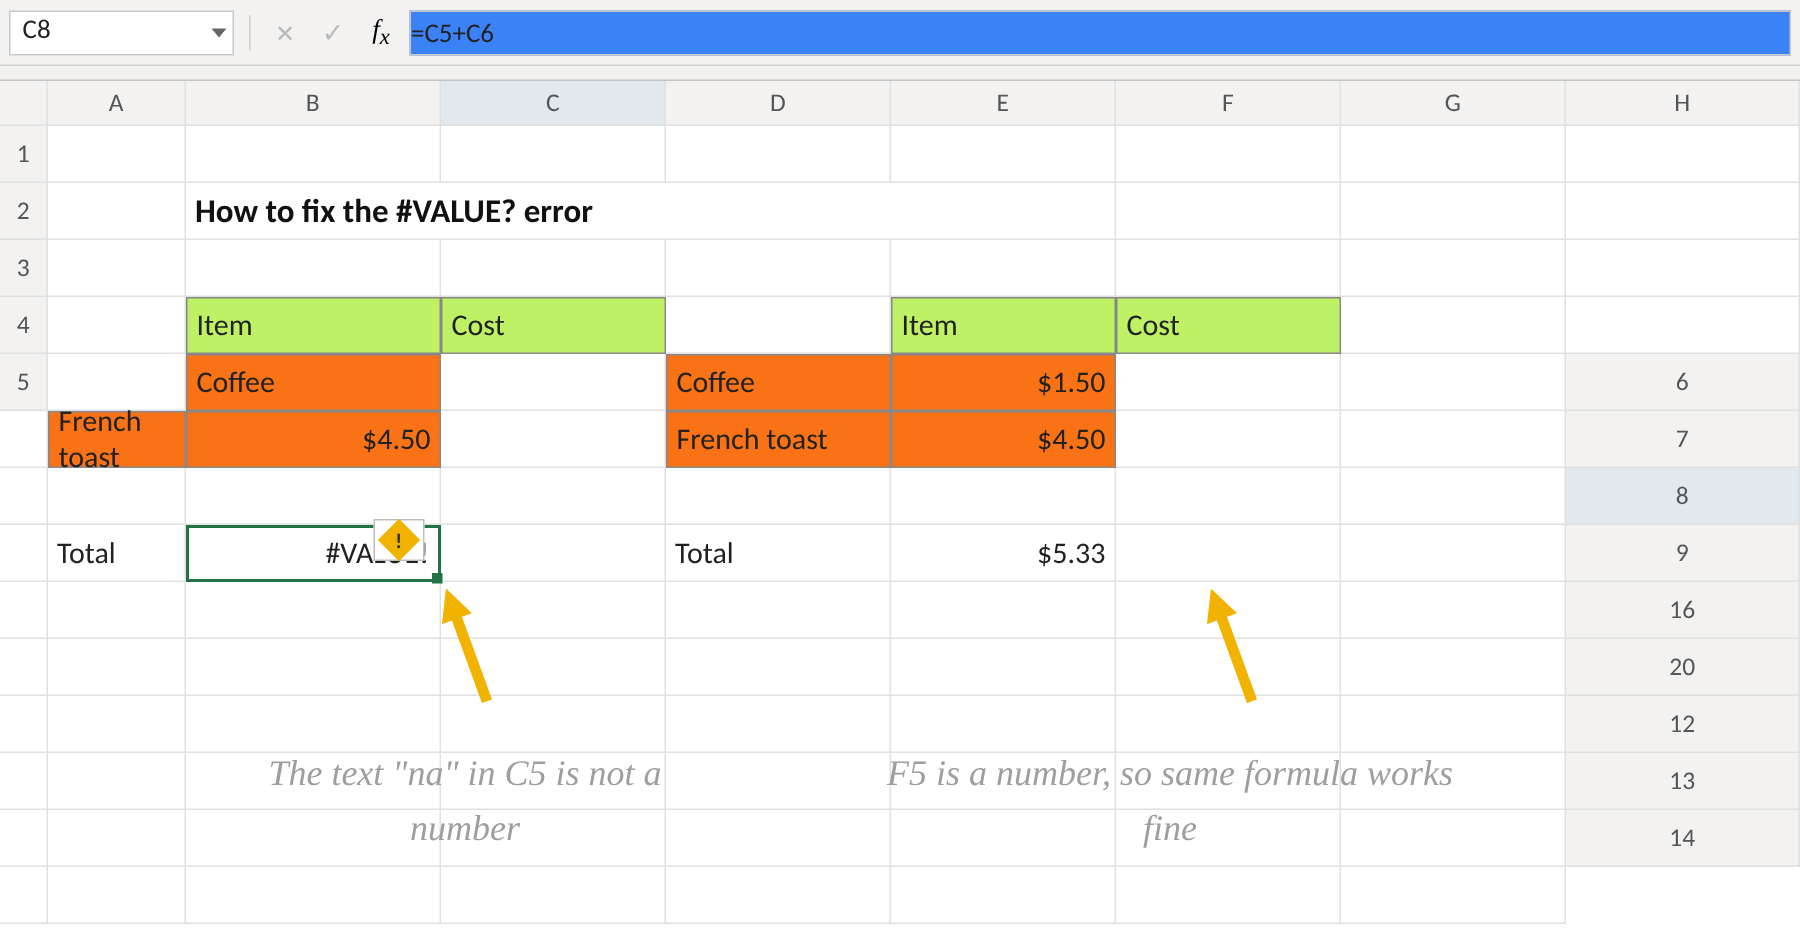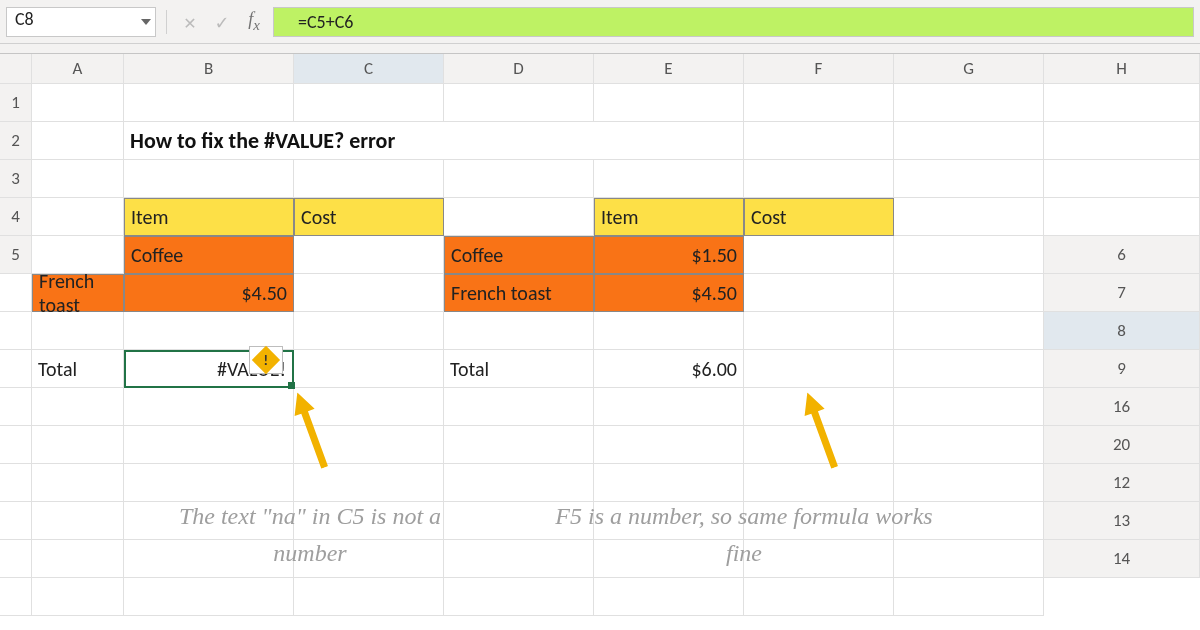--- a/index.html
+++ b/index.html
@@ -41,29 +41,29 @@
     width: 0; height: 0; border-left: 5px solid transparent; border-right: 5px solid transparent;
     border-top: 6px solid #666;
   }
   .btnsmall {
     width: 26px; height: 26px; display:flex;align-items:center;justify-content:center;
     color:#888;
   }
   .sep { width:1px; height:24px; background:#d0d0d0; margin:0 4px;}
   .cancel-ico::before { content:"✕"; color:#bbb; font-size:16px;}
   .accept-ico::before { content:"✓"; color:#bbb; font-size:18px;}
-  .fx-ico { font-style:italic; font-family:"Times New Roman",serif; font-size:18px; color:#737373;}
+  .fx-ico { font-style:italic; font-family:"Times New Roman",serif; font-size:18px; color:#000000;}
   .formula-input {
     flex:1;
-    background:#bef264;
+    background:#3b82f6;
     border:1px solid #c8c8c8;
     height:30px;
     display:flex;
     align-items:center;
-    padding:0 24px;
+    padding:0 0;
     font-size:18px;
   }
 
   
   .hdivider { height:10px; background:#f3f2f1; border-bottom:1px solid #c5c5c5;}
 
   
   .grid {
     position:absolute;
     top:54px; left:0; right:0; bottom:0;
@@ -83,21 +83,21 @@
     color:#555;
     font-size:17px;
     justify-content:center;
     border-right:1px solid #c5c5c5;
     border-bottom:1px solid #c5c5c5;
   }
   .rowhdr.sel, .colhdr.sel { background:#e1e8ee; }
   .rowhdr { justify-content:center; }
 
   .tablehdr {
-    background:#fde047;
+    background:#bef264;
     border:1px solid #888 !important;
     font-size:20px;
     padding-left:8px;
   }
   .tablecell {
     border:1px solid #888 !important;
     font-size:20px;
     padding-left:8px;
     background:#f97316;
   }
@@ -263,21 +263,21 @@
     <div></div>
     <div></div>
     <div></div>
 
   <div class="rowhdr sel">8</div>
   <div></div>
   <div style="font-size:20px;">Total</div>
   <div class="selcell">#VALUE!</div>
   <div></div>
   <div style="font-size:20px;">Total</div>
-  <div class="right" style="font-size:20px;">$6.00</div>
+  <div class="right" style="font-size:20px;">$5.33</div>
   <div></div>
     <div></div>
 
   <div class="rowhdr">9</div>
   <div></div>
     <div></div>
     <div></div>
     <div></div>
     <div></div>
     <div></div>
@@ -346,13 +346,13 @@
       <path d="M12 0 L24 24 L16 24 L16 90 L8 90 L8 24 L0 24 Z" fill="#f2b200"></path>
     </svg>
 </div>
 <div class="arrow" style="top:390px; left:810px; transform:rotate(-20deg);">
   <svg viewBox="0 0 24 90">
       <path d="M12 0 L24 24 L16 24 L16 90 L8 90 L8 24 L0 24 Z" fill="#f2b200"></path>
     </svg>
 </div>
 
 <div class="annot" style="top:498px; left:150px; width:320px;">The text "na" in C5 is not a number</div>
-<div class="annot" style="top:498px; left:554px; width:380px;">F5 is a number, so same formula works fine</div>
+<div class="annot" style="top:498px; left:590px; width:380px;">F5 is a number, so same formula works fine</div>
 
 </body></html>

